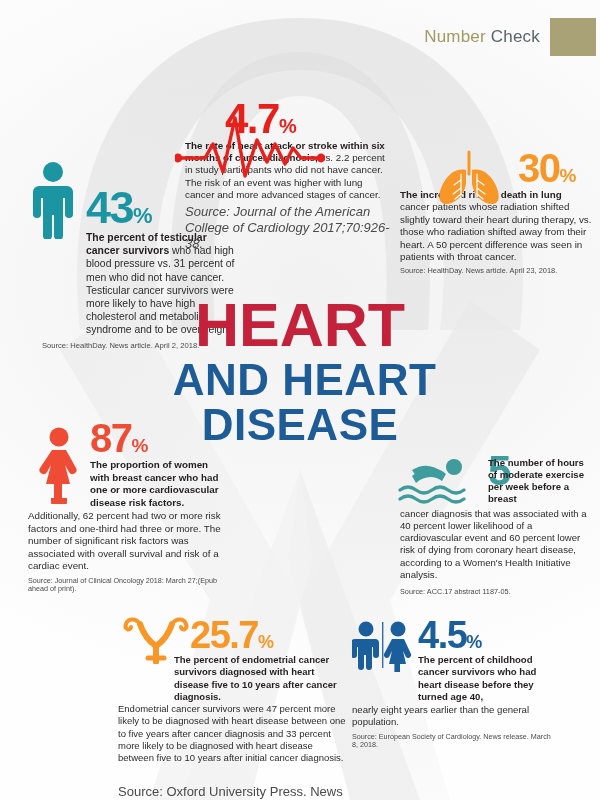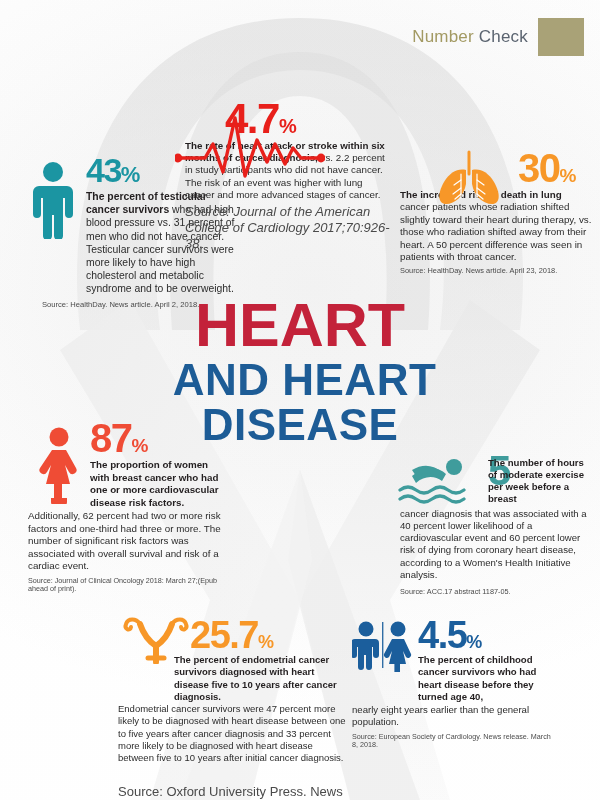--- a/index.html
+++ b/index.html
@@ -15,21 +15,21 @@
     width:600px;height:800px;
     background:
       radial-gradient(ellipse 560px 420px at 52% 36%, #f2f2f2 0%, #f7f7f7 45%, #fbfbfb 70%, #ffffff 100%),
       #ffffff;
     overflow:hidden;
   }
   
   .ribbon-layer{position:absolute;inset:0;width:600px;height:800px;pointer-events:none;}
   
   .header{
-    position:absolute;top:18px;right:16px;height:38px;
+    position:absolute;top:18px;right:4px;height:38px;
     display:flex;align-items:center;gap:0;z-index:6;
   }
   .header-text{
     font-size:17px;letter-spacing:.2px;padding-right:10px;
   }
   .hdr-a{color:#a39a63;}
   .hdr-b{color:#5b6470;}
   .header-swatch{
     width:46px;height:38px;background:#a9a277;display:block;
   }
@@ -66,21 +66,21 @@
     line-height:1.02;display:block;margin-top:2px;padding-left:9px;
   }
   .t3{
     font-size:44px;font-weight:bold;color:#1d5c96;letter-spacing:.5px;
     line-height:1.02;display:block;
   }
 
   
   
   #s43{left:30px;top:155px;width:205px;}
-  #s43 .num{font-size:34px;}
+  #s43 .num{font-size:45px;margin-top:32px;}
   #s43 .pct{font-size:22px;}
   #s43 .txt{font-size:10.4px;line-height:1.27;}
   #s43 .src{font-size:7.6px;line-height:1.22;margin-top:4px;}
 
   
   #s47{left:185px;top:100px;width:205px;}
   #s47 .num{font-size:42px;}
   #s47 .pct{font-size:20px;}
   #s47 .txt{font-size:9.8px;line-height:1.26;}
   #s47 .src{font-size:13px;line-height:1.2;margin-top:3px;font-style:italic;}

